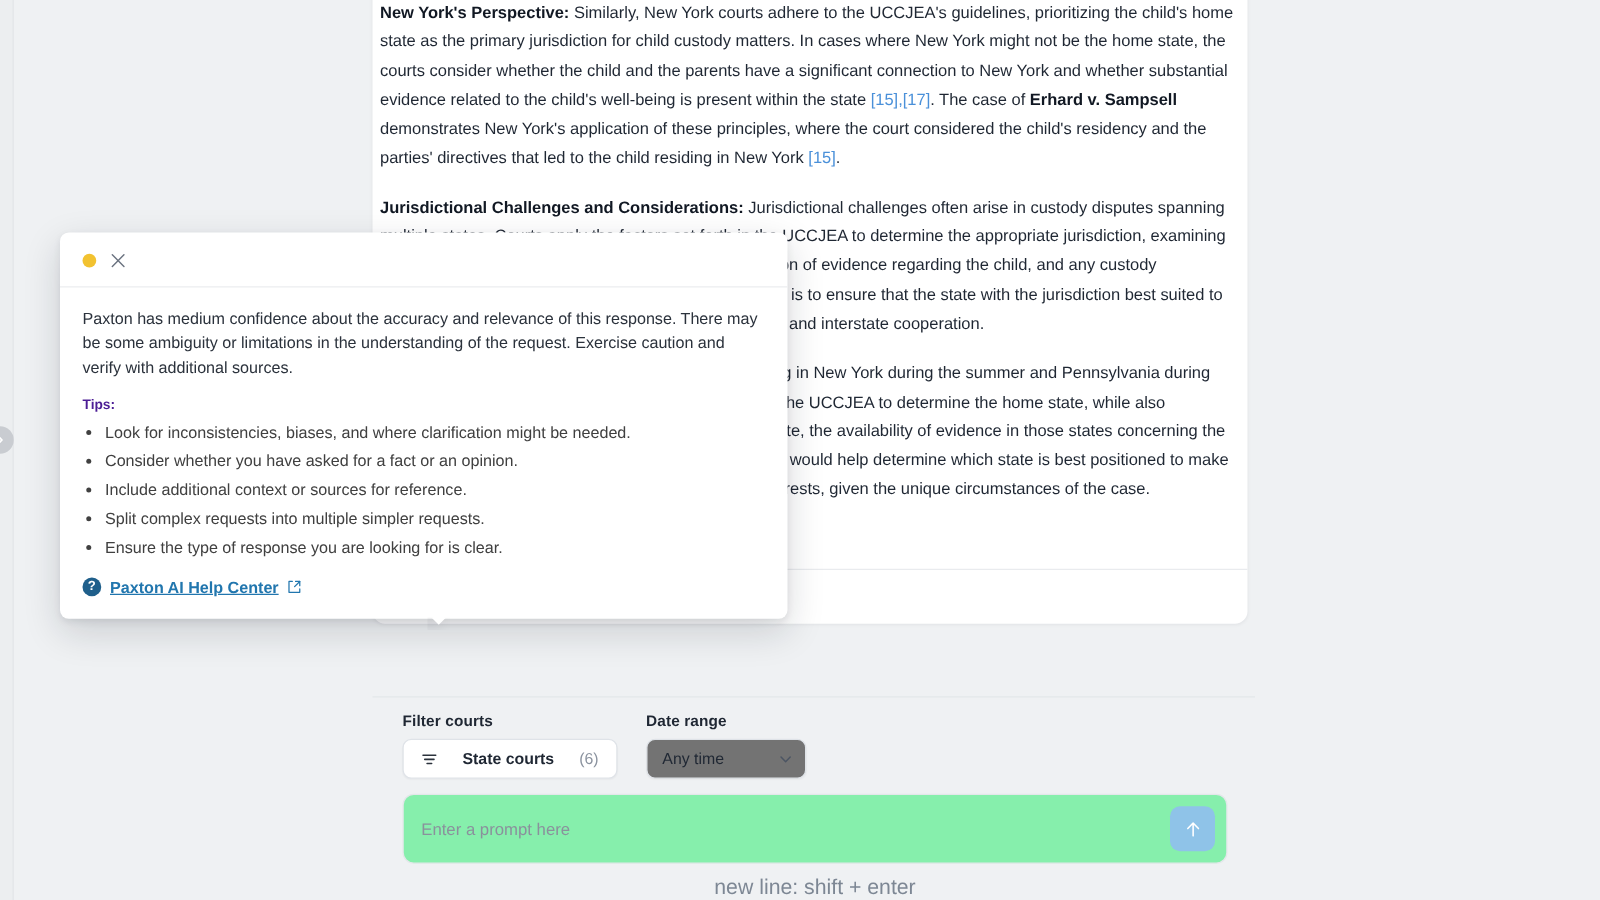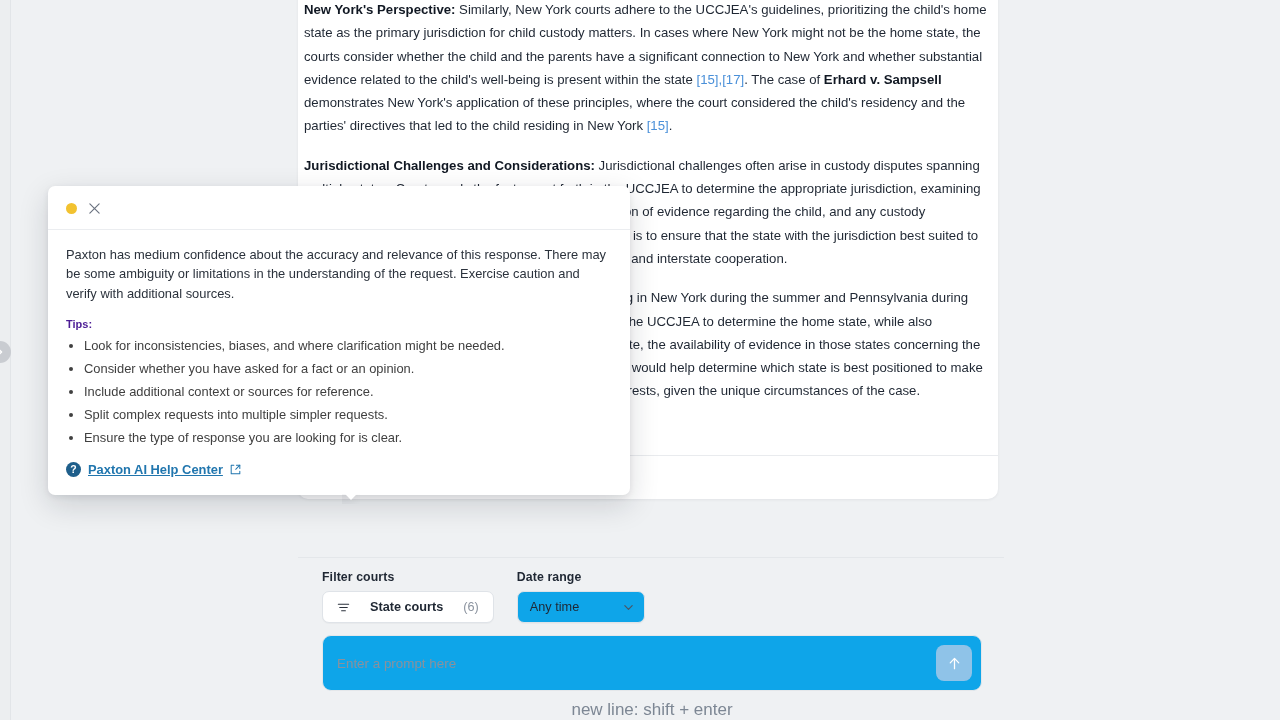--- a/index.html
+++ b/index.html
@@ -164,34 +164,34 @@
   }
   .chip .cnt { color: #8b939f; font-weight: 400; }
   .date-group { margin-left: 23px; }
   .date-select {
     display: inline-flex;
     align-items: center;
     justify-content: space-between;
     height: 30px;
     width: 104px;
     padding: 0 10px 0 12px;
-    background: #0ea5e9;
+    background: #737373;
     border: 1px solid #dfe3e8;
     border-radius: 7px;
     font-size: 12.7px;
     color: #1f2733;
     cursor: pointer;
     box-shadow: 0 1px 1px rgba(16,24,40,0.03);
   }
 
   .prompt-box {
     margin-top: 12px;
     position: relative;
     height: 54px;
-    background: #0ea5e9;
+    background: #86efac;
     border: 1px solid #e4e7ea;
     border-radius: 9px;
     display: flex;
     align-items: center;
   }
   .prompt-input {
     border: 0;
     background: transparent;
     outline: none;
     font-family: "Liberation Sans", sans-serif;

